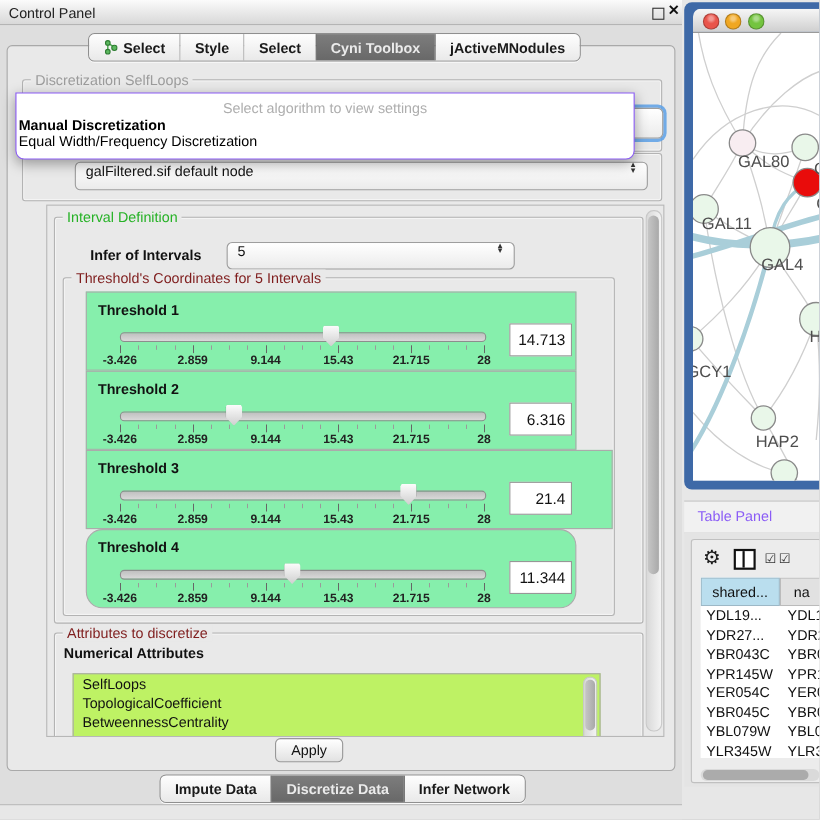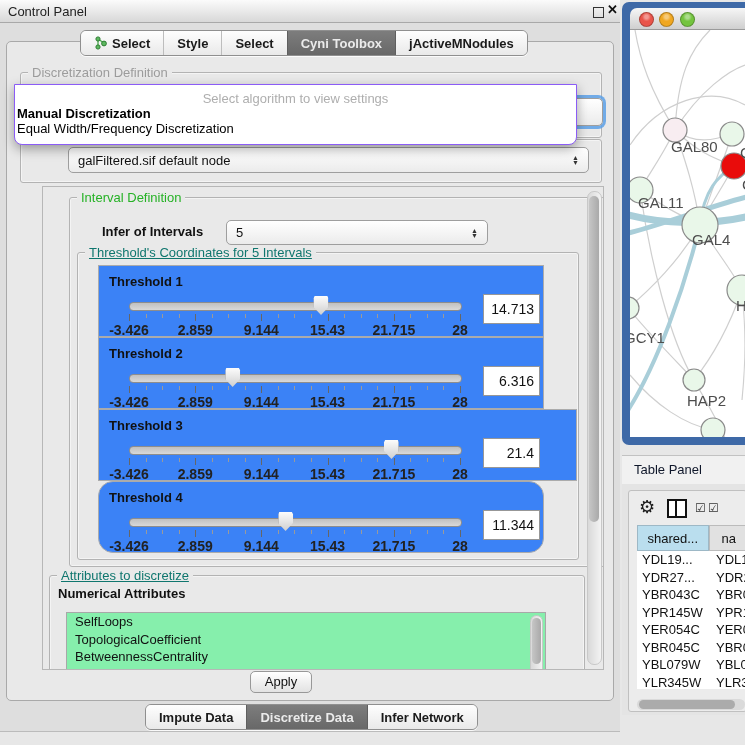--- a/index.html
+++ b/index.html
@@ -24,72 +24,72 @@
   .seg+.seg{border-left:1px solid #bdbdbd;}
   .seg.active{background:linear-gradient(#7d7d7d,#686868);color:#ebebeb;border-left-color:#5f5f5f;}
   .seg.active+.seg{border-left-color:#5f5f5f;}
   #top-tabs{left:80px;top:30px;}
   #bottom-tabs{left:145px;top:704px;}
   
   .group{position:absolute;border:1px solid #b3b3b3;border-radius:3px;
     box-shadow:inset 0 0 0 1px rgba(255,255,255,.5);}
   .legend{position:absolute;top:-8px;left:7px;background:#e9e9e9;padding:0 4px;font-size:13px;white-space:nowrap;}
   .legend.green{color:#26b226;}
-  .legend.blue{color:#0f766e;text-decoration:underline;}
+  .legend.blue{color:#7f1d1d;}
   .legend.dim{color:#9c9c9c;}
   
   .combo{position:absolute;background:linear-gradient(#ffffff,#ebebeb);border:1px solid #9e9e9e;
-    border-radius:5px;font-size:13px;display:flex;align-items:center;padding:0 9px;color:#111;}
+    border-radius:5px;font-size:13px;display:flex;align-items:flex-start;padding:0 9px;color:#111;}
   .spin{margin-left:auto;display:flex;flex-direction:column;align-items:center;font-size:7px;
     line-height:5px;color:#333;}
   .focus-ring{box-shadow:0 0 0 3px rgba(92,160,230,.85);}
   
   #algo-popup{left:14px;top:84px;width:561px;height:59px;background:#fff;border:1px solid #8b5cf6;
     border-radius:0 0 8px 8px;box-shadow:0 4px 12px rgba(0,0,0,.35);z-index:40;}
   #popup-hint{text-align:center;color:#aeaeae;font-size:13px;padding-top:6px;}
   .popup-opt{font-size:13px;padding-left:2px;line-height:15px;color:#000;}
   .popup-opt.bold{font-weight:700;}
   
   #scroll-pane{left:42px;top:186px;width:560px;height:482px;border:1px solid #b7b7b7;overflow:hidden;background:#e9e9e9;}
   .vtrack{position:absolute;background:linear-gradient(to right,#d9d9d9,#f3f3f3);
     border:1px solid #c8c8c8;border-radius:7px;}
   .vthumb{position:absolute;left:1px;width:9px;background:linear-gradient(to right,#c6c6c6,#a9a9a9);border-radius:6px;}
   
-  .tpanel{position:absolute;left:20px;width:444px;height:70px;border:1px solid #ababab;background:#3b82f6;}
+  .tpanel{position:absolute;left:20px;width:444px;height:70px;border:1px solid #ababab;background:#86efac;}
   .t-title{position:absolute;left:10px;top:8px;font-size:13px;font-weight:700;}
   .track{position:absolute;left:30px;top:36px;width:331px;height:7px;border:1px solid #8d8d8d;border-radius:4px;
     background:linear-gradient(#c0c0c0,#d9d9d9);}
   .thumb{position:absolute;top:-7px;width:15px;height:19px;transform:translateX(-50%);
     background:linear-gradient(#fcfcfc,#cfcfcf);
     clip-path:polygon(8% 0,92% 0,100% 12%,100% 58%,50% 100%,0 58%,0 12%);
     filter:drop-shadow(0 0 1px #6d6d6d);}
   .tminor{position:absolute;left:30px;top:48px;width:332px;height:4px;
     background:repeating-linear-gradient(90deg,#9a9a9a 0 1px,transparent 1px 16.55px);}
   .tmajor{position:absolute;left:30px;top:48px;width:332px;height:7px;
     background:repeating-linear-gradient(90deg,#666 0 1px,transparent 1px 66.2px);}
   .tlabels{position:absolute;left:30px;top:56px;width:331px;height:12px;}
-  .tlabels span{position:absolute;transform:translateX(-50%);font-size:14px;font-weight:700;color:#222;}
+  .tlabels span{position:absolute;transform:translateX(-50%);font-size:11px;font-weight:700;color:#222;}
   .vbox{position:absolute;left:384px;top:28px;width:50px;height:28px;background:#fff;border:1px solid #979797;
     font-size:14px;line-height:28px;text-align:right;padding-right:5px;}
   
-  #attr-list{position:absolute;left:16px;top:36px;width:478px;height:70px;background:#86efac;border:1px solid #a8a8a8;overflow:hidden;}
+  #attr-list{position:absolute;left:16px;top:36px;width:478px;height:70px;background:#bef264;border:1px solid #a8a8a8;overflow:hidden;}
   .attr-item{font-size:13px;padding-left:8px;line-height:17.5px;color:#111;}
   
   .btn{position:absolute;background:linear-gradient(#ffffff,#e2e2e2);border:1px solid #989898;
     border-radius:5px;font-size:13px;text-align:center;line-height:20px;color:#111;}
   
   #net-window{left:622px;top:2px;width:123px;height:443px;background:#3e69a7;border-radius:7px 0 0 7px;}
   #net-titlebar{left:630px;top:8px;width:115px;height:21px;background:linear-gradient(#f6f6f6,#cfcfcf);
     border-radius:7px 0 0 0;border-bottom:1px solid #9a9a9a;}
   .light{position:absolute;top:3.5px;width:13px;height:13px;border-radius:50%;border:1px solid rgba(0,0,0,.25);}
   #net-canvas{left:630px;top:30px;width:115px;height:407px;background:#fff;overflow:hidden;}
   
   #tp-header{left:622px;top:455px;width:123px;height:28px;background:#f1f1f1;
     border-top:1px solid #c2c2c2;border-bottom:1px solid #d4d4d4;}
-  #tp-title{left:12px;top:6px;font-size:13px;color:#0f172a;}
+  #tp-title{left:12px;top:6px;font-size:13px;color:#8b5cf6;}
   #tp-body{left:622px;top:484px;width:123px;height:231px;background:#e4e4e4;}
   #tp-card{left:628px;top:490px;width:117px;height:220px;background:#ececec;border:1px solid #c0c0c0;border-radius:3px;}
   .tool-icon{position:absolute;font-size:18px;color:#1c1c1c;}
   #col-icon{left:38px;top:8px;width:16px;height:15px;border:2px solid #111;background:#fff;}
   #col-icon div{position:absolute;left:6px;top:0;width:2px;height:15px;background:#111;}
   .chk-icon{position:absolute;top:10px;font-size:12px;color:#333;}
   #tp-table{position:absolute;left:8px;top:34px;width:109px;height:164px;background:#fff;overflow:hidden;}
   #tp-headrow{position:absolute;left:0;top:0;width:200px;height:26px;display:flex;}
   .hcell{height:24px;border:1px solid #9db8c6;font-size:13px;display:flex;align-items:center;justify-content:center;}
   .hcell.sel{background:#badeee;width:73px;}
@@ -132,21 +132,21 @@
       </div>
       <div class="seg active">
         <span>Cyni Toolbox</span>
       </div>
       <div class="seg">
         <span>jActiveMNodules</span>
       </div>
     </div>
 
   <div class="group" style="left:20px;top:72px;width:580px;height:64px;">
-    <span class="legend dim">Discretization Definition</span>
+    <span class="legend dim">Discretization SelfLoops</span>
     <div class="combo focus-ring" style="left:10px;top:25px;width:552px;height:26px;"></div>
   </div>
 
   <div class="group" style="left:20px;top:139px;width:580px;height:42px;">
     <span class="legend">Table Data</span>
     <div class="combo" style="left:47px;top:7px;width:501px;height:24px;">
       <span>galFiltered.sif default node</span>
       <span class="spin">
           <span>▲</span>
           <span>▼</span>
@@ -157,21 +157,21 @@
   <div id="algo-popup" class="abs">
     <div id="popup-hint">Select algorithm to view settings</div>
     <div id="popup-opts">
         <div class="popup-opt bold">Manual Discretization</div>
         <div class="popup-opt">Equal Width/Frequency Discretization</div>
       </div>
   </div>
 
   <div class="abs" id="scroll-pane">
 
-    <div class="group" style="left:6px;top:10px;width:534px;height:368px;margin-left:20px;">
+    <div class="group" style="left:6px;top:10px;width:534px;height:368px;">
       <span class="legend green">Interval Definition</span>
       <div class="abs" style="left:32px;top:26px;font-size:13px;font-weight:700;">Infer of Intervals</div>
       <div class="combo" style="left:156px;top:22px;width:242px;height:23px;">
         <span>5</span>
         <span class="spin">
             <span>▲</span>
             <span>▼</span>
           </span>
       </div>
       <div class="group" style="left:7px;top:54px;width:500px;height:306px;">

